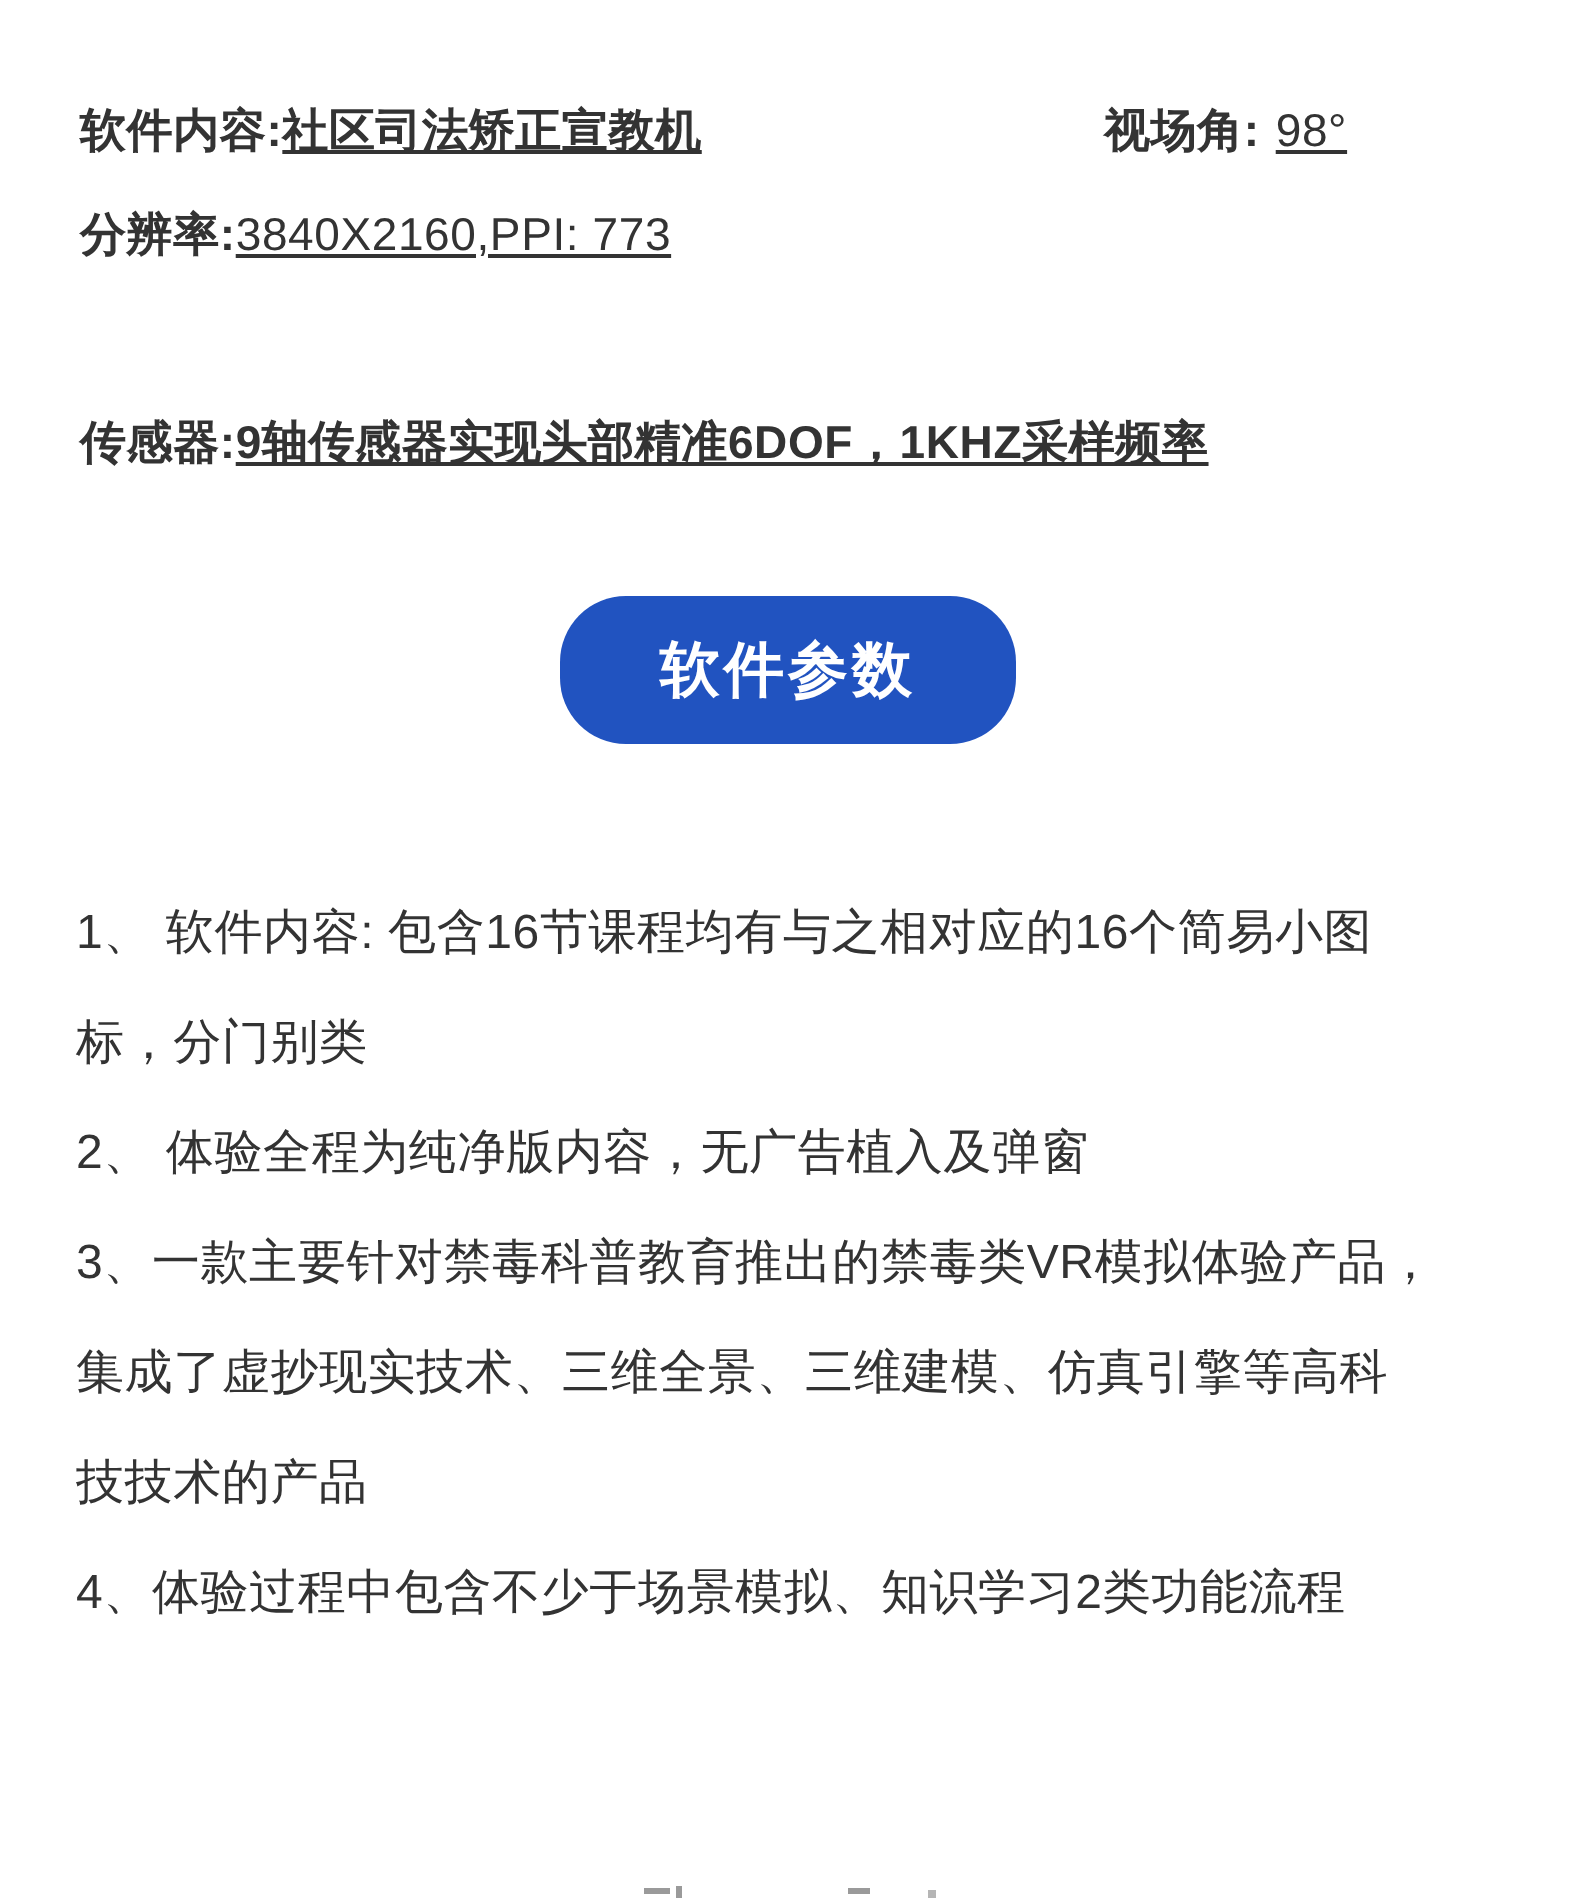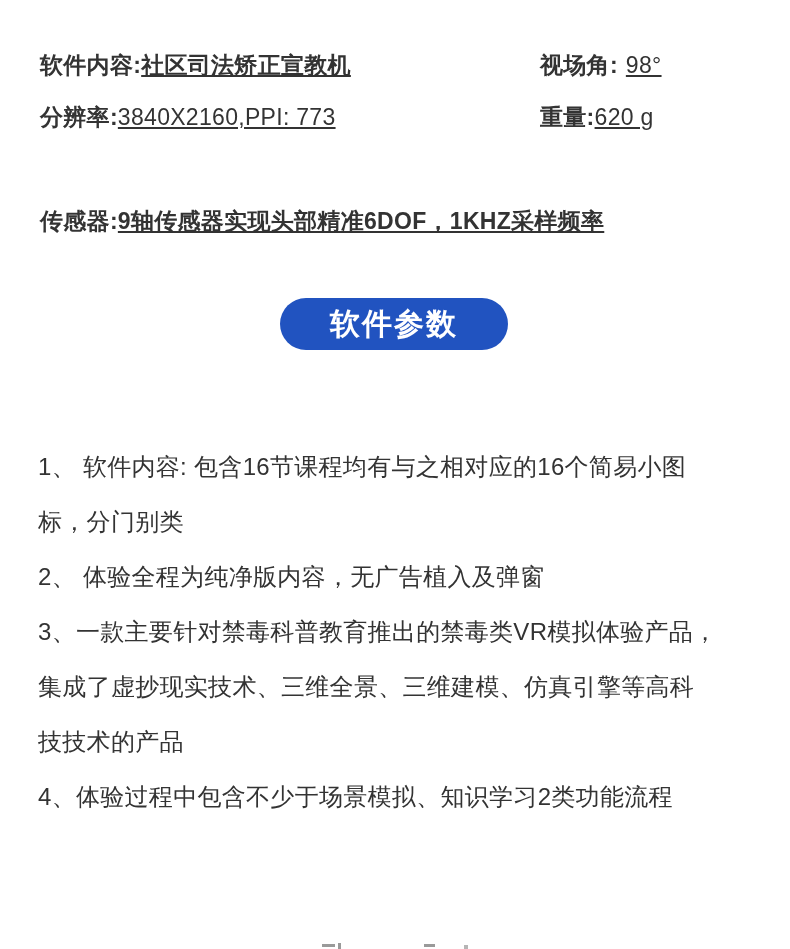--- a/index.html
+++ b/index.html
@@ -25,33 +25,33 @@
     white-space: nowrap;
     letter-spacing: 0.3px;
     color: #333333;
   }
   .spec .label { font-weight: 700; }
   .spec .value { font-weight: 700; text-decoration: underline; }
   .spec .value.num { font-weight: 400; }
   .spec .value.gap { margin-left: 8px; }
 
   .spec-r1l { top: 50px;  left: 40px; }
-  .spec-r1r { top: 50px;  left: 540px; }
+  .spec-r1r { top: 50px;  left: 552px; }
   .spec-r2l { top: 102px; left: 40px; }
   .spec-r2r { top: 102px; left: 540px; }
   .spec-r3  { top: 154px; left: 40px; }
   .spec-r4  { top: 206px; left: 40px; }
 
   
   .section-pill {
     position: absolute;
     left: 280px;
     top: 298px;
     width: 228px;
-    height: 52px;
+    height: 74px;
     border-radius: 33px;
     background: #2153c0;
     border: none;
     display: flex;
     align-items: center;
     justify-content: center;
     text-align: center;
   }
   .section-pill span {
     color: #ffffff;
@@ -98,23 +98,20 @@
   <div class="spec spec-r1l">
     <span class="label">软件内容:</span><span class="value">社区司法矫正宣教机</span>
   </div>
   <div class="spec spec-r1r">
     <span class="label">视场角:</span><span class="value num gap">98°</span>
   </div>
 
   <div class="spec spec-r2l">
     <span class="label">分辨率:</span><span class="value num">3840X2160,PPI: 773</span>
   </div>
-  <div class="spec spec-r2r">
-    <span class="label">重量:</span><span class="value num">620 g</span>
-  </div>
 
 
   <div class="spec spec-r4">
     <span class="label">传感器:</span><span class="value">9轴传感器实现头部精准6DOF，1KHZ采样频率</span>
   </div>
 
   <div class="section-pill">
     <span>软件参数</span>
   </div>
 

